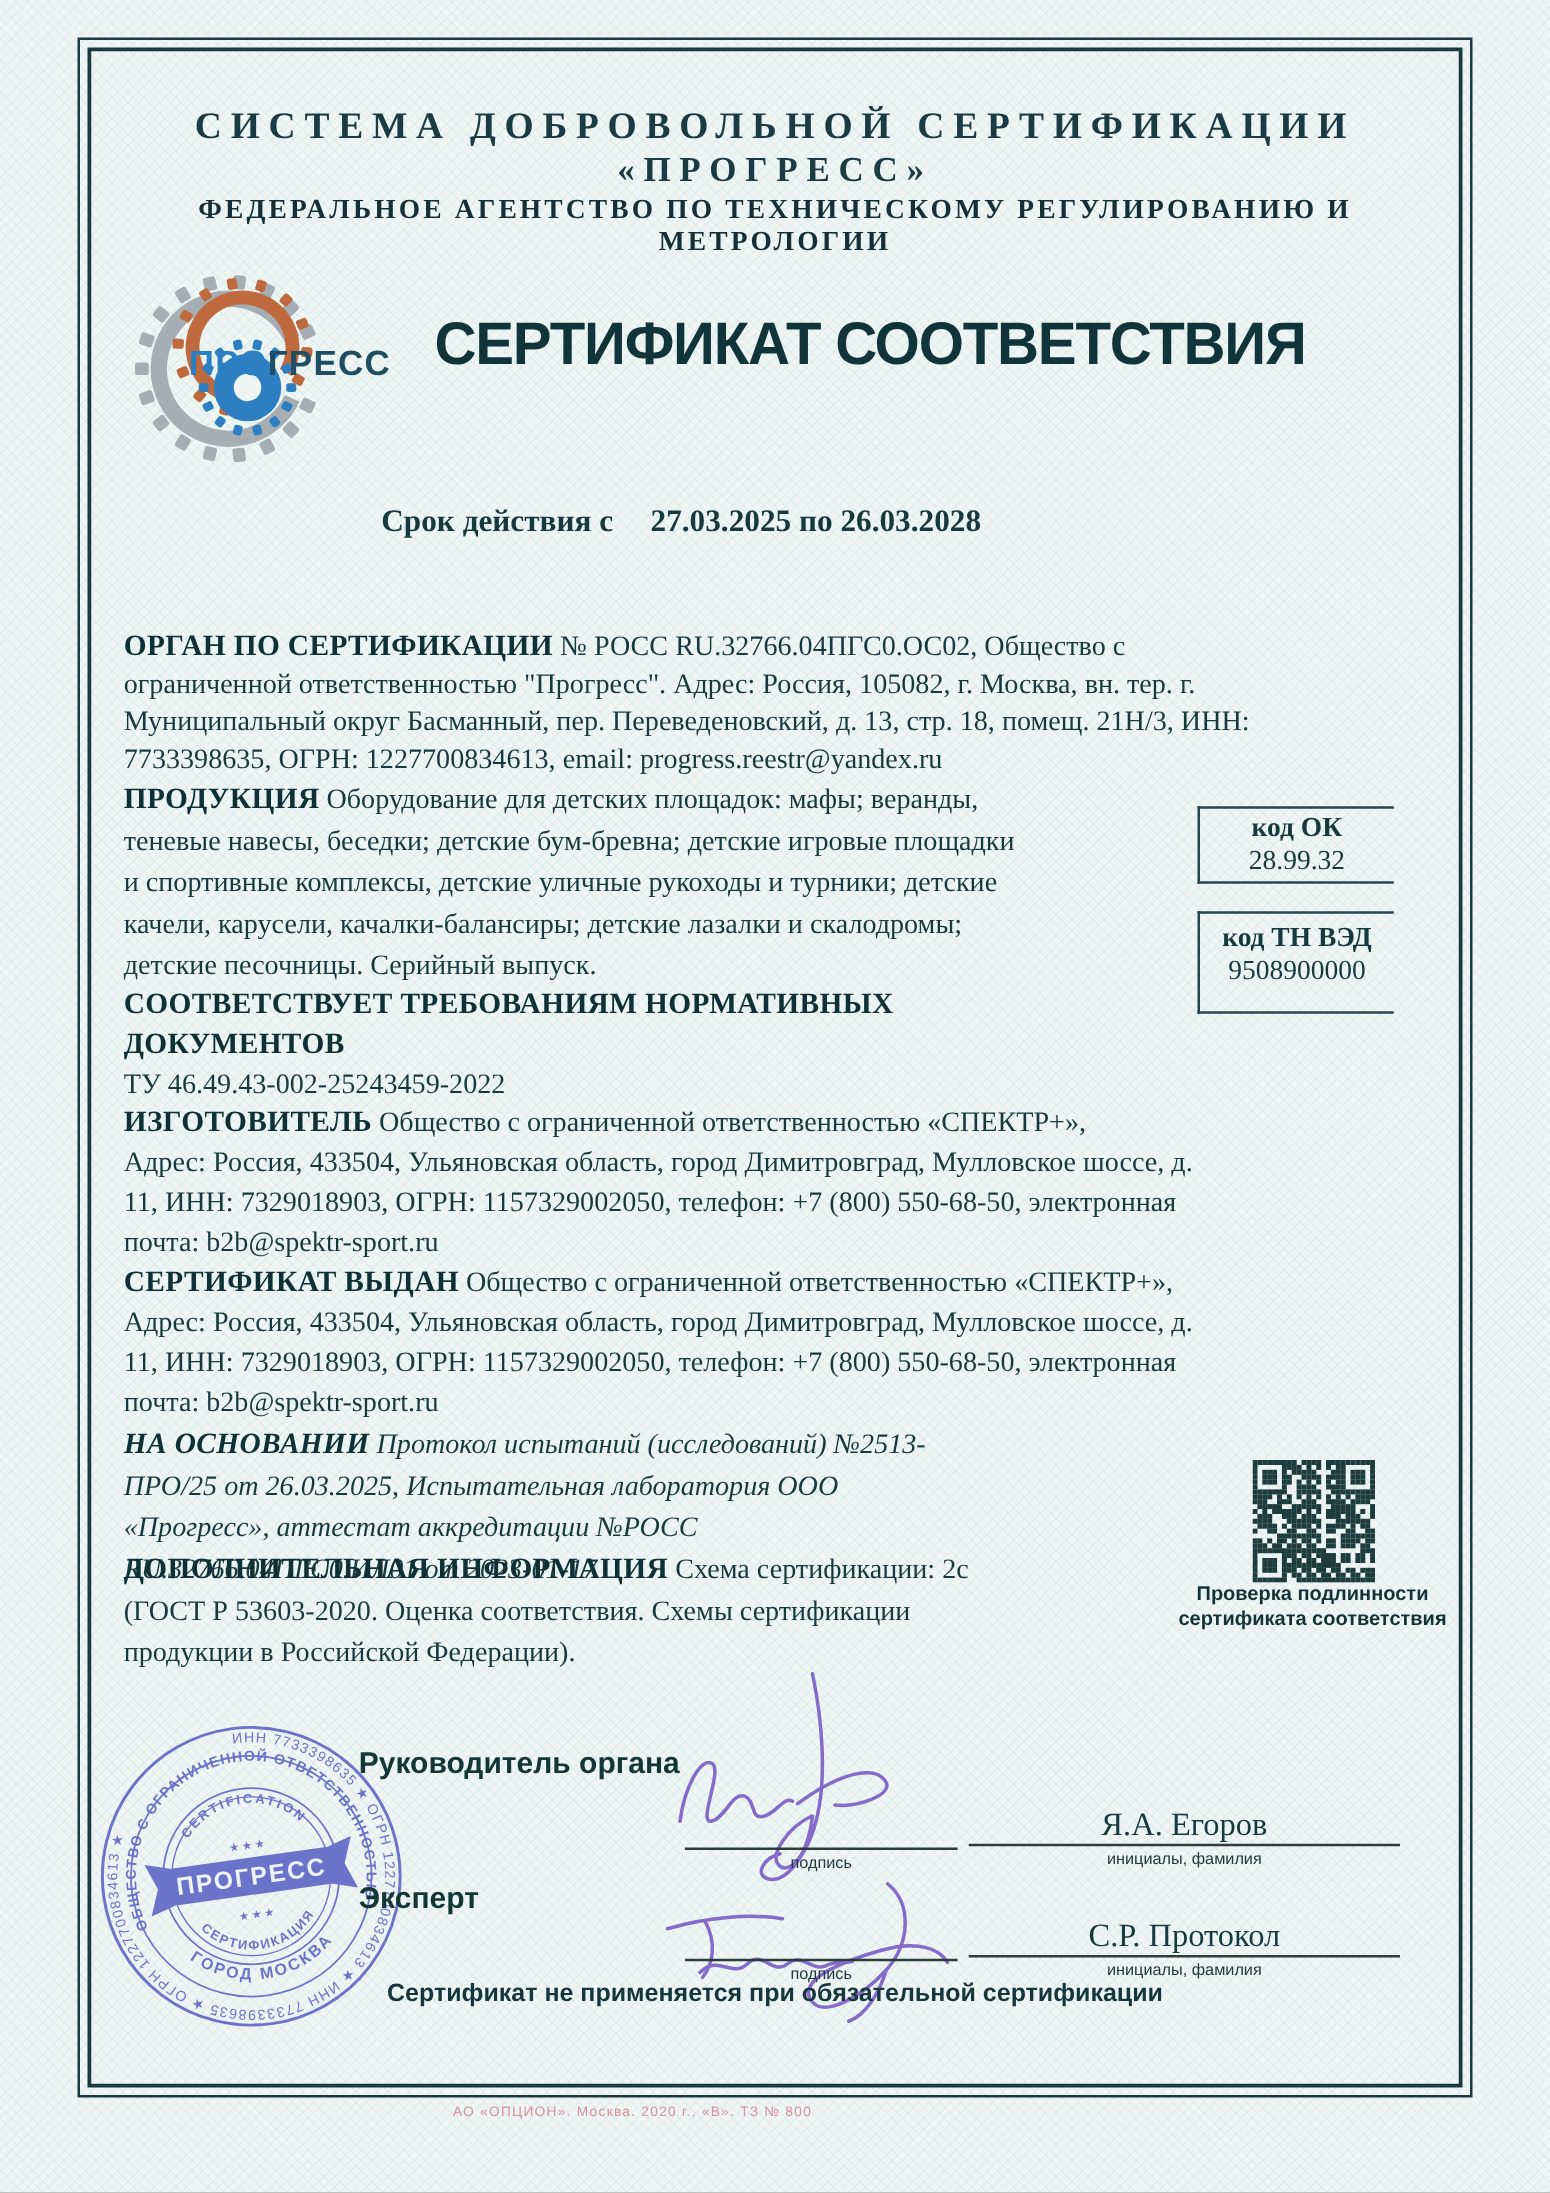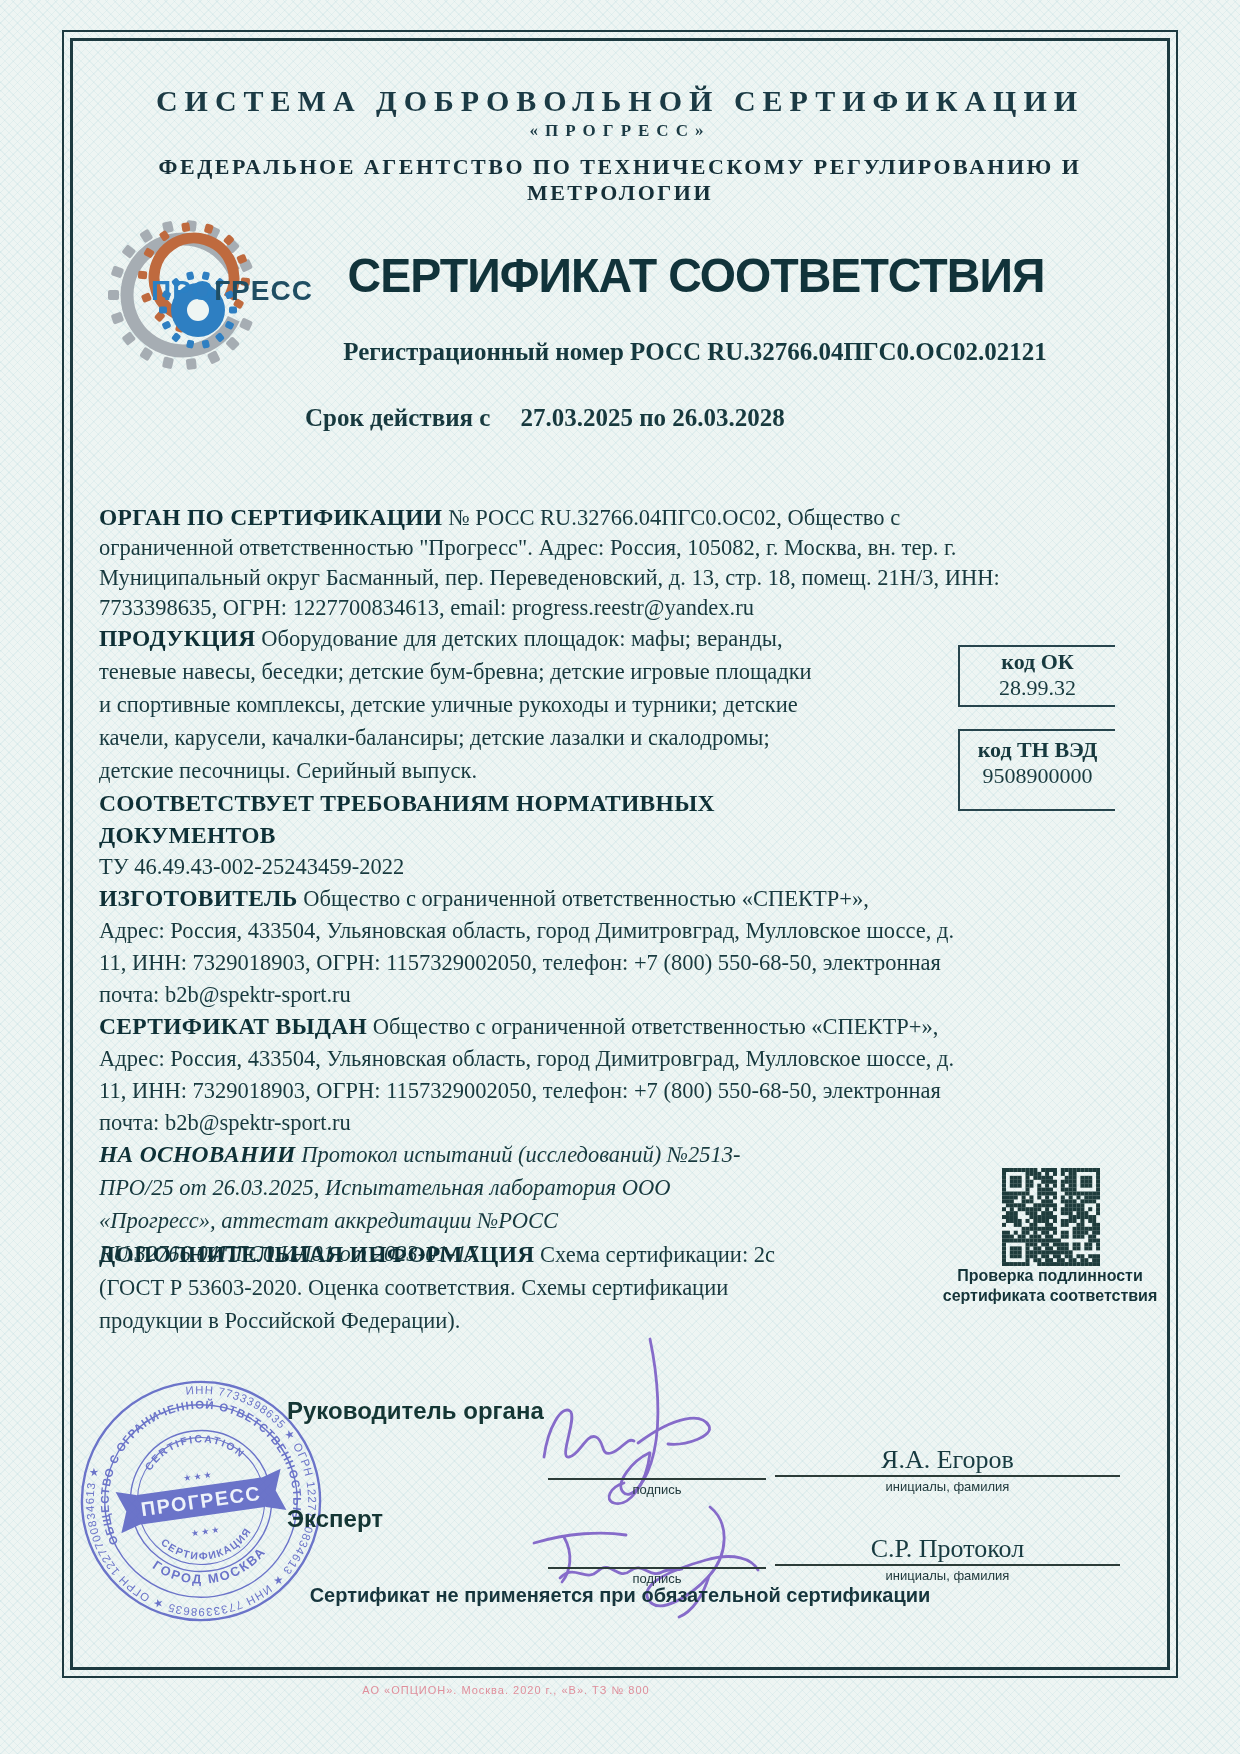--- a/index.html
+++ b/index.html
@@ -12,21 +12,21 @@
     font-family:"Liberation Serif","DejaVu Serif",serif;
     color:#17393e;
   }
   .frame{position:absolute;pointer-events:none;}
   .frame-outer{inset:30px 62px 76px 62px;border:2px solid #1d3a40;}
   .frame-inner{inset:38px 70px 84px 70px;border:3px solid #1d3a40;}
 
   .hdr1{position:absolute;top:84px;left:70px;right:70px;text-align:center;
         font-weight:bold;font-size:30px;letter-spacing:7px;color:#1b3a44;}
   .hdr2{position:absolute;top:121px;left:70px;right:70px;text-align:center;
-        font-weight:bold;font-size:17px;letter-spacing:7px;color:#1b3a44;}
+        font-weight:bold;font-size:28px;letter-spacing:7px;color:#1b3a44;}
   .hdr3{position:absolute;top:154px;left:70px;right:70px;text-align:center;
         font-weight:bold;font-size:22px;letter-spacing:2.5px;color:#152f38;}
 
   .logo{position:absolute;left:88px;top:203px;width:252px;height:178px;}
   .logo svg{position:absolute;left:0;top:0;}
   .logo-word{position:absolute;left:63px;top:72px;
         font-family:"Liberation Sans","DejaVu Sans",sans-serif;
         font-weight:bold;font-size:28px;letter-spacing:1px;white-space:nowrap;}
 
   .doc-title{position:absolute;top:248px;left:280px;right:128px;text-align:center;
@@ -150,24 +150,20 @@
         <circle cx="110" cy="107" r="27" fill="#2e7fc2"></circle>
         <circle cx="110" cy="107" r="11" fill="#eef5f3"></circle>
       </svg>
     <div class="logo-word">
       <span id="lw-left" style="color: rgb(43, 128, 196);">ПРО</span><span id="lw-right" style="color: rgb(31, 78, 99);">ГРЕСС</span>
     </div>
   </div>
 
   <div class="doc-title">СЕРТИФИКАТ СООТВЕТСТВИЯ</div>
 
-  <div class="reg-line">
-    <span>Регистрационный номер</span>
-    <span>РОСС RU.32766.04ПГС0.ОС02.02121</span>
-  </div>
 
 
   <div class="validity">
     <span class="v-label">Срок действия с</span><span class="v-dates">27.03.2025 по 26.03.2028</span>
   </div>
 
   <p class="sec" id="sec-organ">
     <b>ОРГАН ПО СЕРТИФИКАЦИИ</b>
     <span>№ РОСС RU.32766.04ПГС0.ОС02, Общество с ограниченной ответственностью "Прогресс". Адрес: Россия, 105082, г. Москва, вн. тер. г. Муниципальный округ Басманный, пер. Переведеновский, д. 13, стр. 18, помещ. 21Н/3, ИНН: 7733398635, ОГРН: 1227700834613, email: progress.reestr@yandex.ru</span>
   </p>

